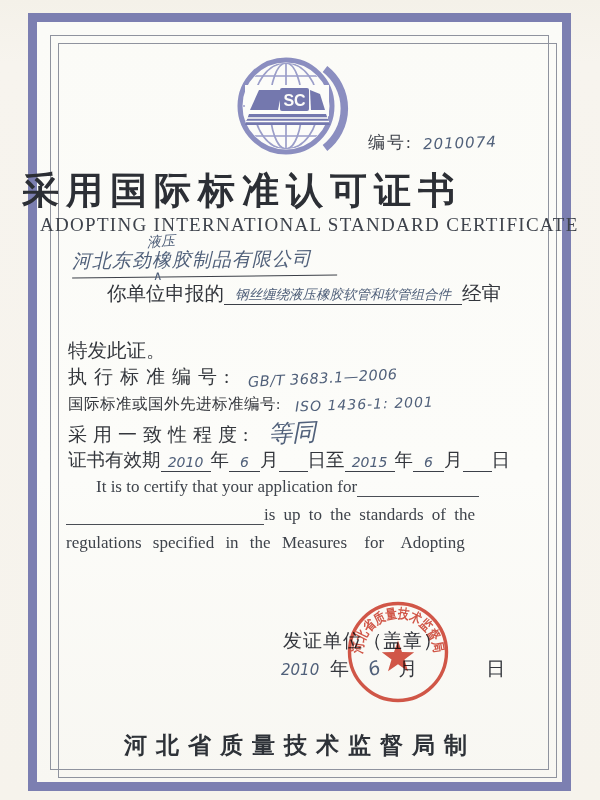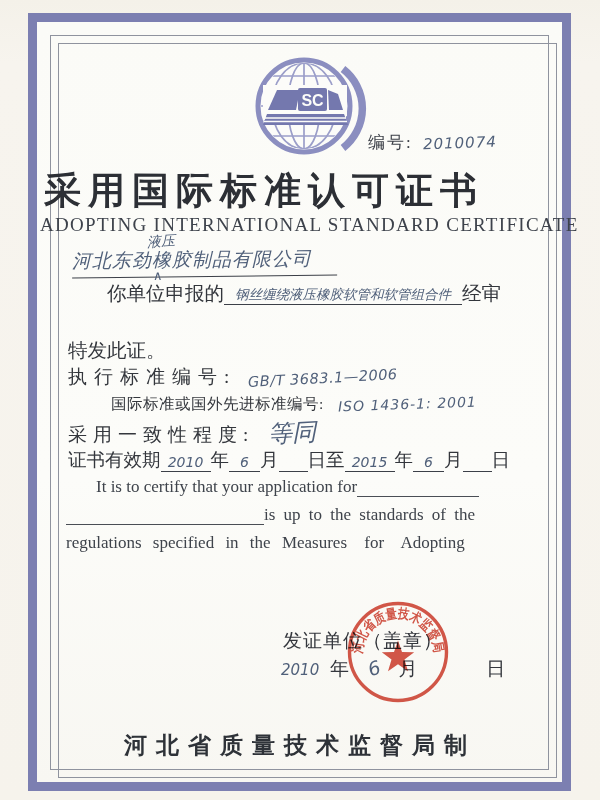--- a/index.html
+++ b/index.html
@@ -15,21 +15,21 @@
     background:linear-gradient(180deg,#fbfbf7 0%,#fcfcf9 60%,#f8f7f2 100%);
     box-sizing:content-box;
   }
   .inner-frame {
     position:absolute; left:50px; top:35px; width:497px; height:733px;
     border:1px solid #8f939e; pointer-events:none;
   }
   .abs { position:absolute; }
   .hw { font-family:"DejaVu Sans",sans-serif; font-style:italic; color:#50607a; }
   .title {
-    left:0; top:166px; width:484px; text-align:right;
+    left:0; top:166px; width:484px; text-align:center;
     font-size:37px; font-weight:700; letter-spacing:7px; color:#2c2f35;
     font-family:"Liberation Serif","DejaVu Serif",serif; white-space:nowrap;
   }
   .subtitle {
     left:0; top:214px; width:600px; text-align:left;
     font-size:19px; letter-spacing:1.3px; color:#3d424b; white-space:nowrap;padding-left:40px;
   }
   .serial { left:368px; top:131px; font-size:17px; letter-spacing:2px; color:#3a3e46; }
   .serial .hw { font-size:15px; letter-spacing:1px; margin-left:4px; transform:rotate(-2deg); display:inline-block; }
   .company-insert { left:147px; top:233px; font-size:14px; transform:rotate(-4deg); }
@@ -42,40 +42,40 @@
   .bodyline { left:68px; width:466px; font-size:19.5px; color:#33363c; white-space:nowrap; }
   .indent { display:inline-block; width:39px; }
   .fill-blank {
     display:inline-block; border-bottom:1.5px solid #3c4048; text-align:center;
     vertical-align:bottom;
   }
   .product-fill { width:238px; font-size:13.5px; letter-spacing:0; transform:translateY(-2px); white-space:nowrap; overflow:visible; }
   .fieldline { left:68px; white-space:nowrap; }
   .exec-label { font-size:19px; letter-spacing:7px; color:#34373d; }
   .exec-value { font-size:14.5px; display:inline-block; transform:rotate(-3deg); margin-left:8px; letter-spacing:0.5px; }
-  .intl-label { font-size:15.5px; letter-spacing:0.5px; color:#34373d;margin-left:43px; }
+  .intl-label { font-size:15.5px; letter-spacing:0.5px; color:#34373d; }
   .intl-value { font-size:14px; display:inline-block; transform:rotate(-2deg); margin-left:10px; letter-spacing:1px; }
   .conform-label { font-size:19px; letter-spacing:6px; color:#34373d; }
   .conform-value { font-size:24px; display:inline-block; margin-left:10px; transform:rotate(-3deg); }
   .validity { left:68px; top:447px; width:466px; font-size:18.5px; display:flex; align-items:flex-end; color:#33363c; }
   .validity .fill-blank { height:22px; line-height:24px; }
   .validity .hw { font-size:14px; }
   .vb-year { width:50px; } .vb-month { width:31px; } .vb-day { width:29px; }
   .english { left:66px; width:468px; font-size:17px; color:#3e434b; white-space:nowrap; }
   .eng-blank { display:inline-block; border-bottom:1.2px solid #4a4e55; vertical-align:bottom; height:1em; }
   .italic { }
   .issuer-label { left:283px; top:628px; font-size:19px; letter-spacing:1px; color:#33363c;font-family:Liberation Mono, monospace; }
   .issuer-date { left:281px; top:656px; font-size:19px; color:#33363c; white-space:nowrap; }
   .issuer-date .hw { font-size:15px; }
   .footer {
     left:0; top:730px; width:600px; text-align:center;
     font-family:"Liberation Sans","DejaVu Sans",sans-serif;
     font-size:23px; font-weight:600; letter-spacing:9px; color:#2e3238; white-space:nowrap;
   }
-  .logo { left:254px; top:52px; width:120px; height:110px; }
+  .logo { left:236px; top:52px; width:120px; height:110px; }
   .seal { left:345px; top:599px; width:106px; height:106px; mix-blend-mode:multiply; opacity:0.93; }
 </style>
 </head>
 <body>
 
 <div class="page">
   <div class="paper">
     <div class="inner-frame" style="left:21px; top:21px;"></div>
   </div>
   <div class="inner-frame"></div>

